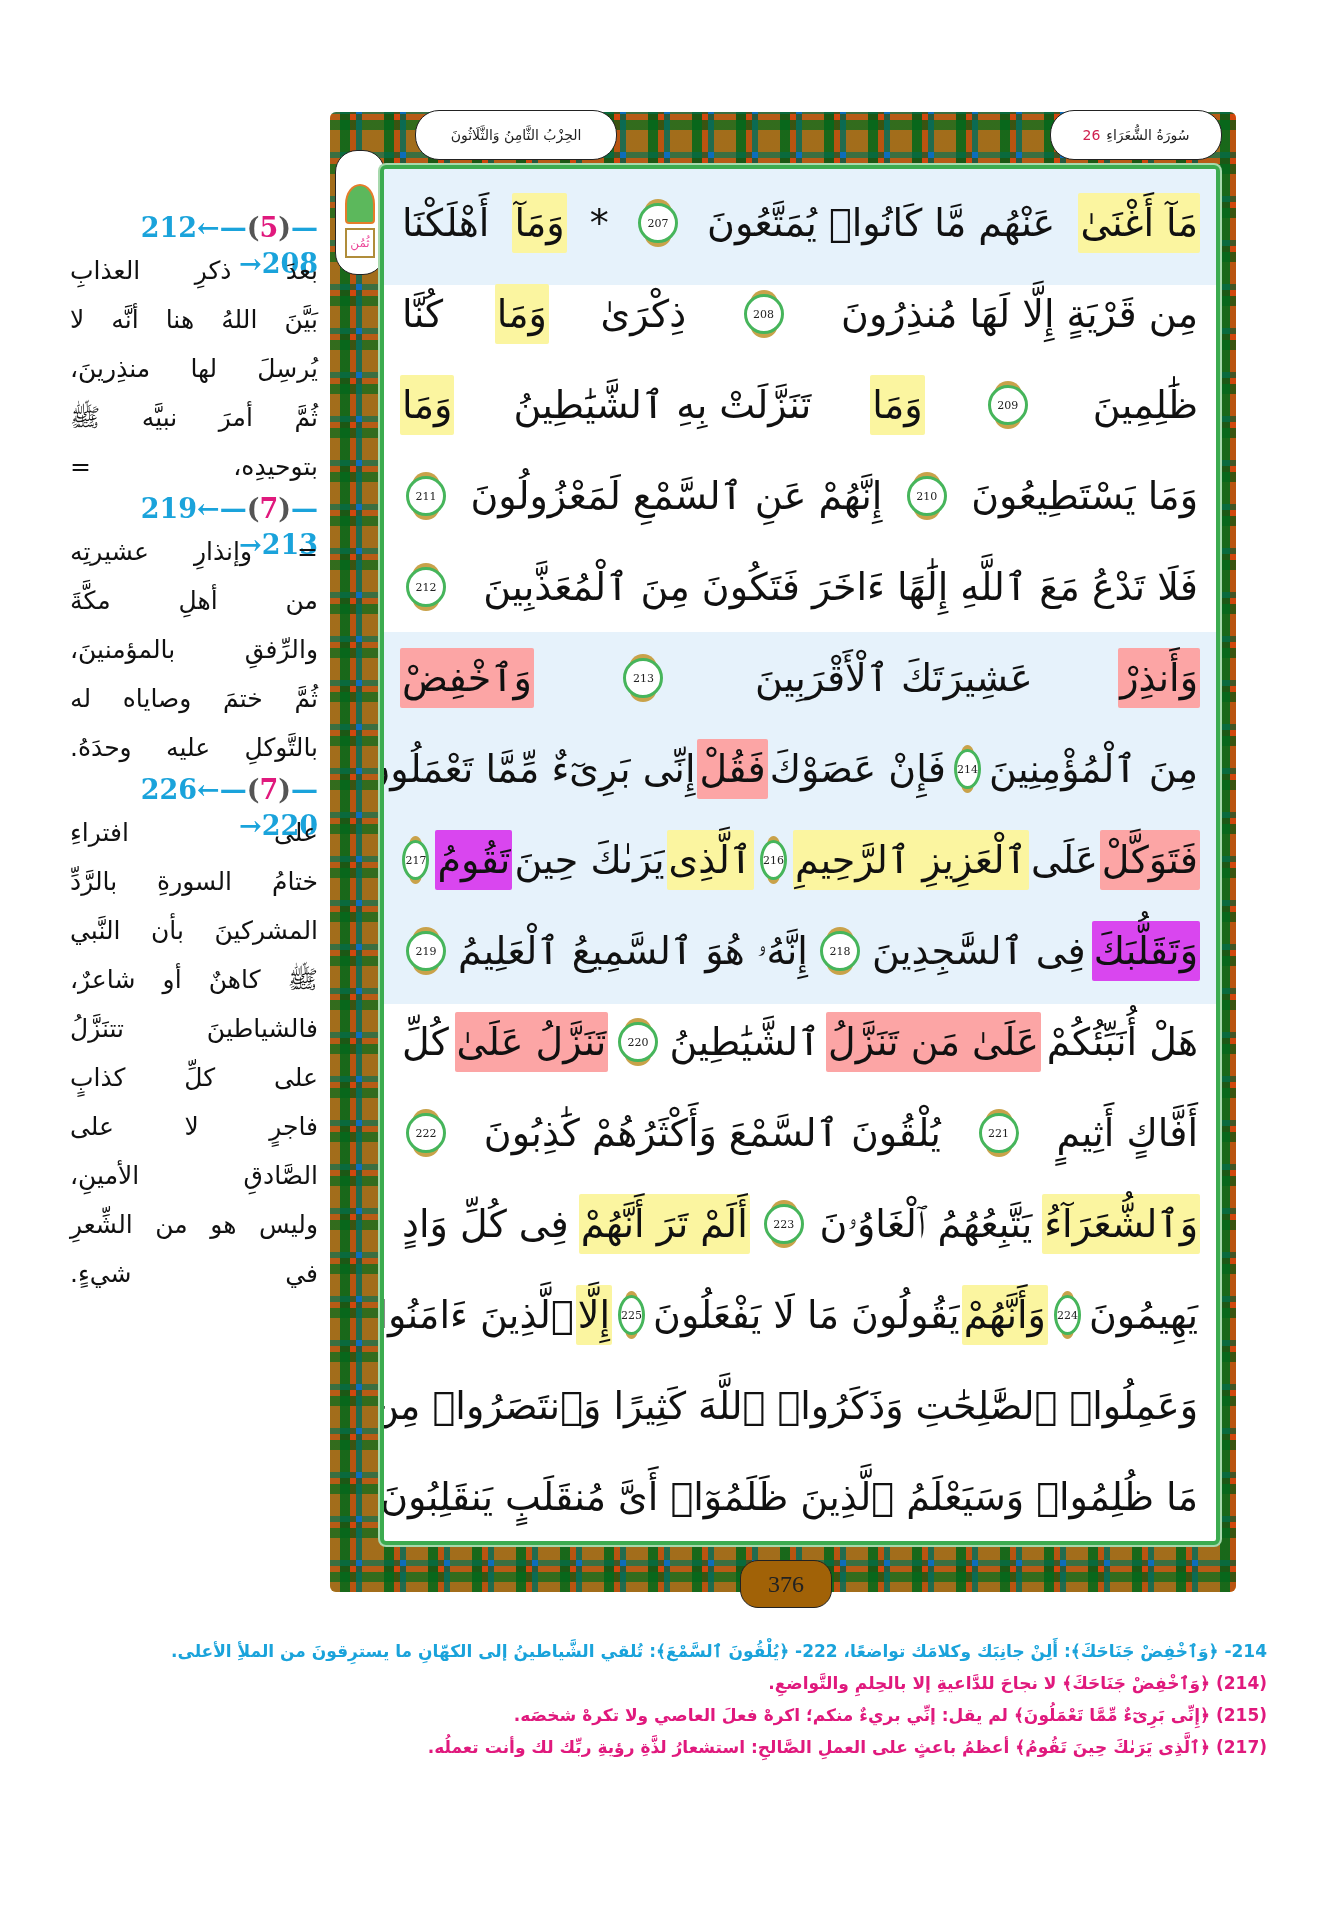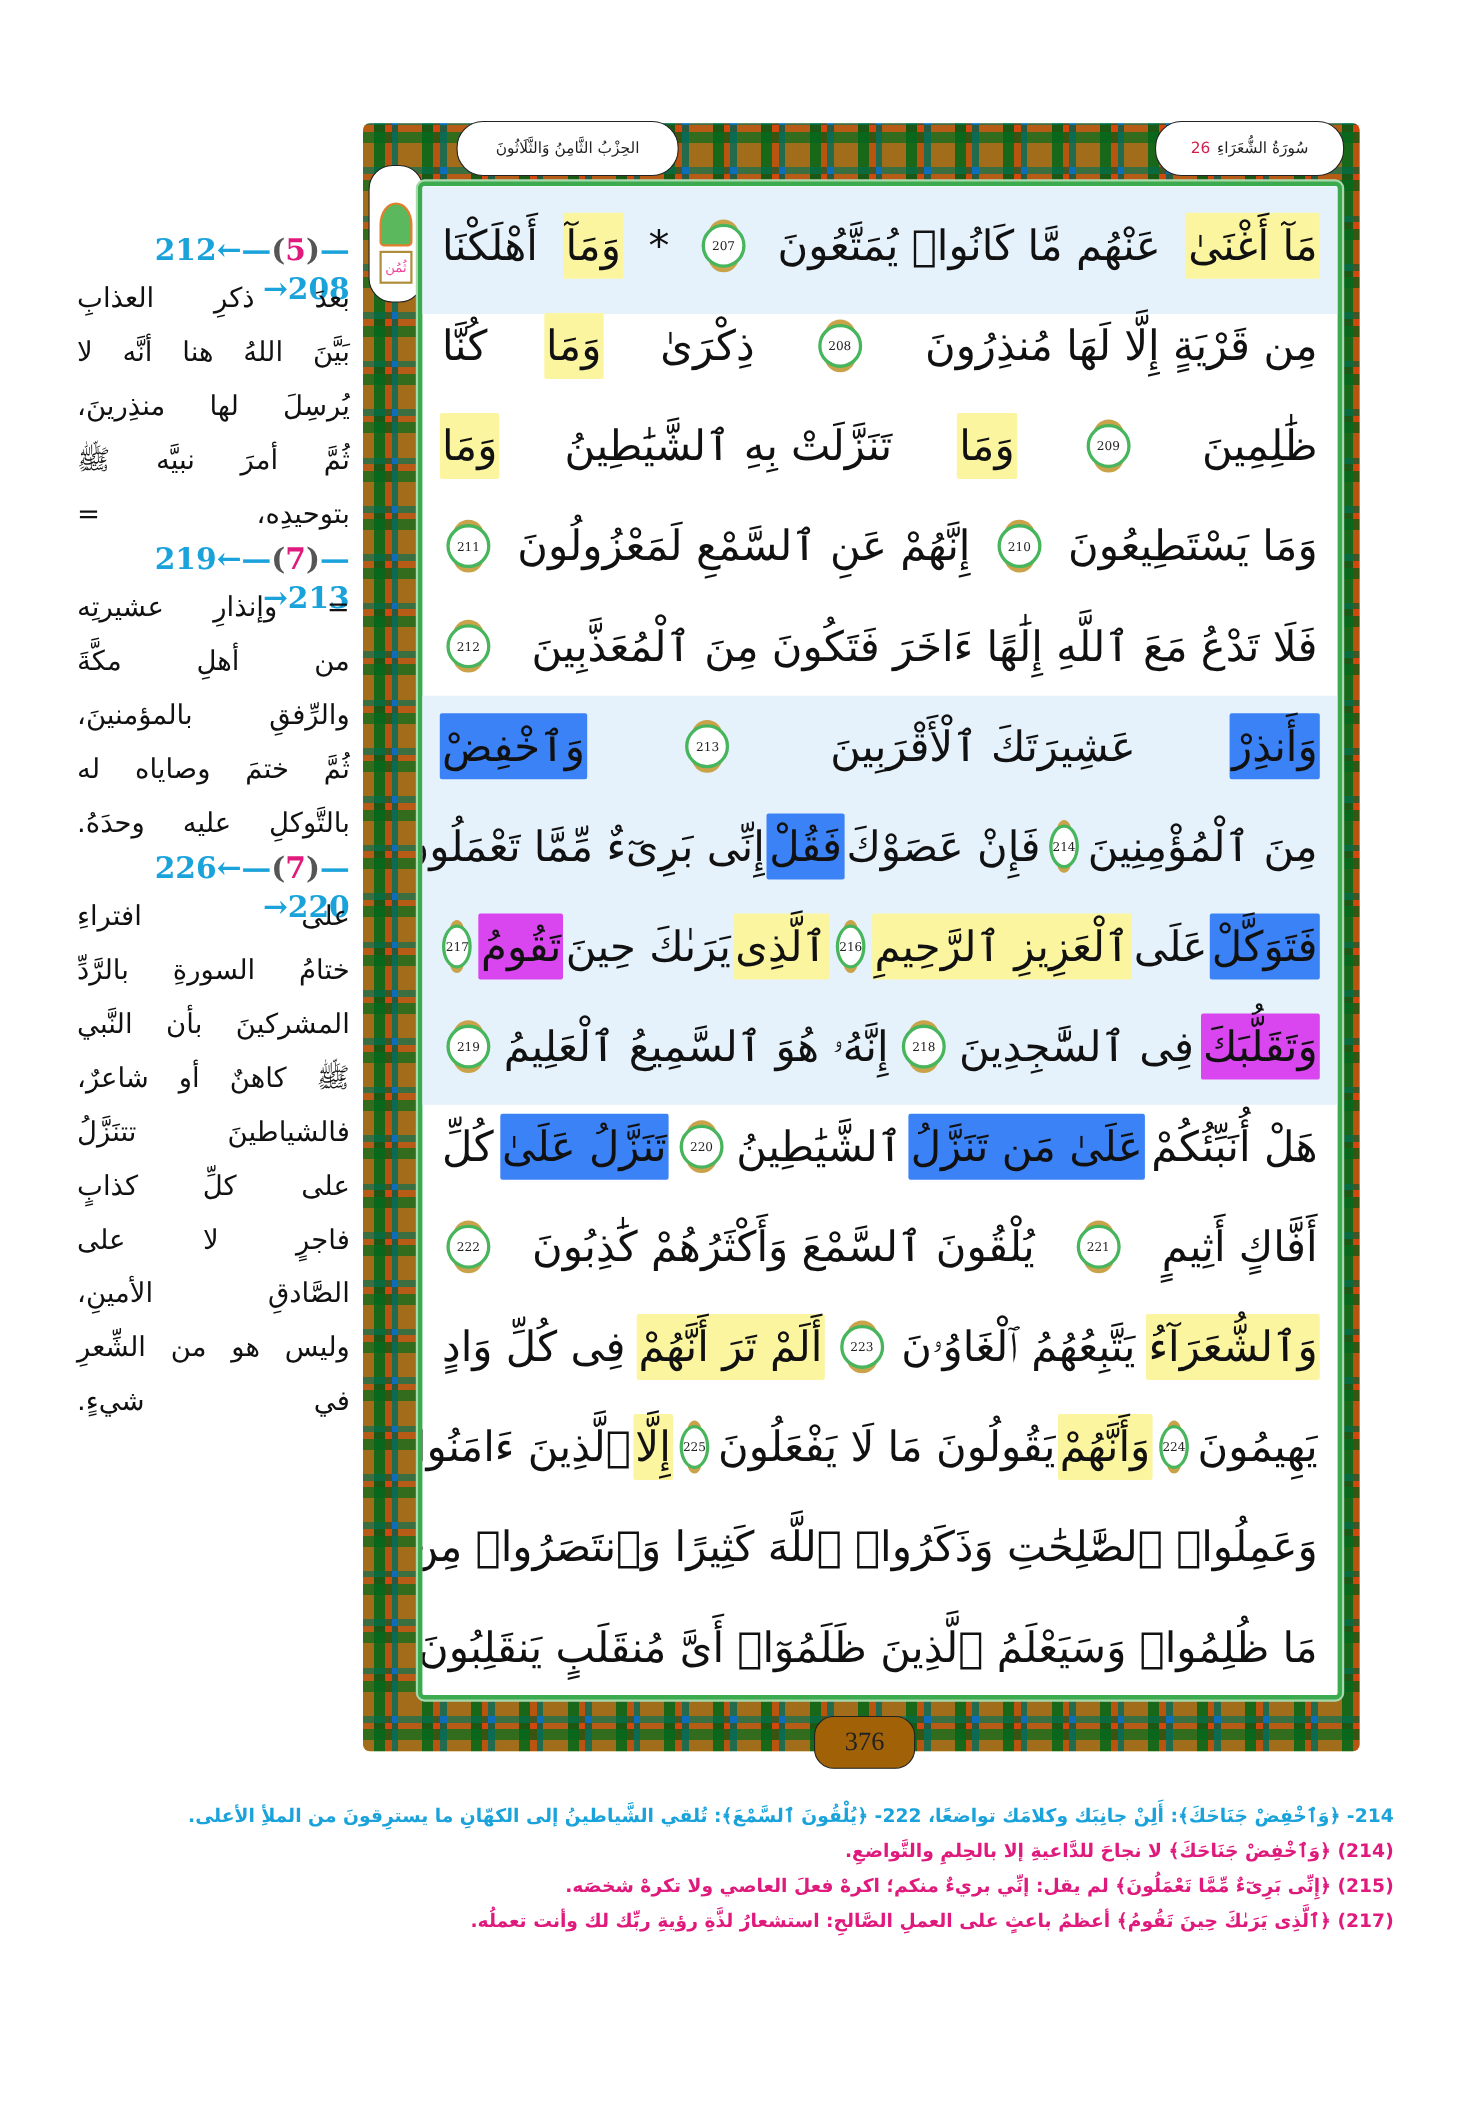--- a/index.html
+++ b/index.html
@@ -30,21 +30,21 @@
       position: absolute; left: 0; right: 0; background: #e6f2fb;
     }
     .line {
       position: absolute; right: 16px; left: 16px; height: 92px;
       display: flex; align-items: center; justify-content: space-between;
       font-family: "DejaVu Sans", sans-serif; font-size: 38px; color: #111;
       white-space: nowrap;
     }
     .w { padding: 8px 2px; border-radius: 2px; }
     .hl-y { background: #fbf5a0; }
-    .hl-p { background: #3b82f6; }
+    .hl-p { background: #fca5a5; }
     .hl-g { background: #d946ef; text-align: center; }
     .ayah {
       display: inline-flex; align-items: center; justify-content: center;
       width: 34px; height: 34px; border-radius: 50%;
       border: 3px solid #46b55b; background: #fff;
       box-shadow: 0 -10px 0 -6px #c9a24a, 0 10px 0 -6px #c9a24a;
       font-family: "DejaVu Serif", serif; font-size: 11px; color: #222;
       margin: 0 6px; direction: ltr;
     }
     

